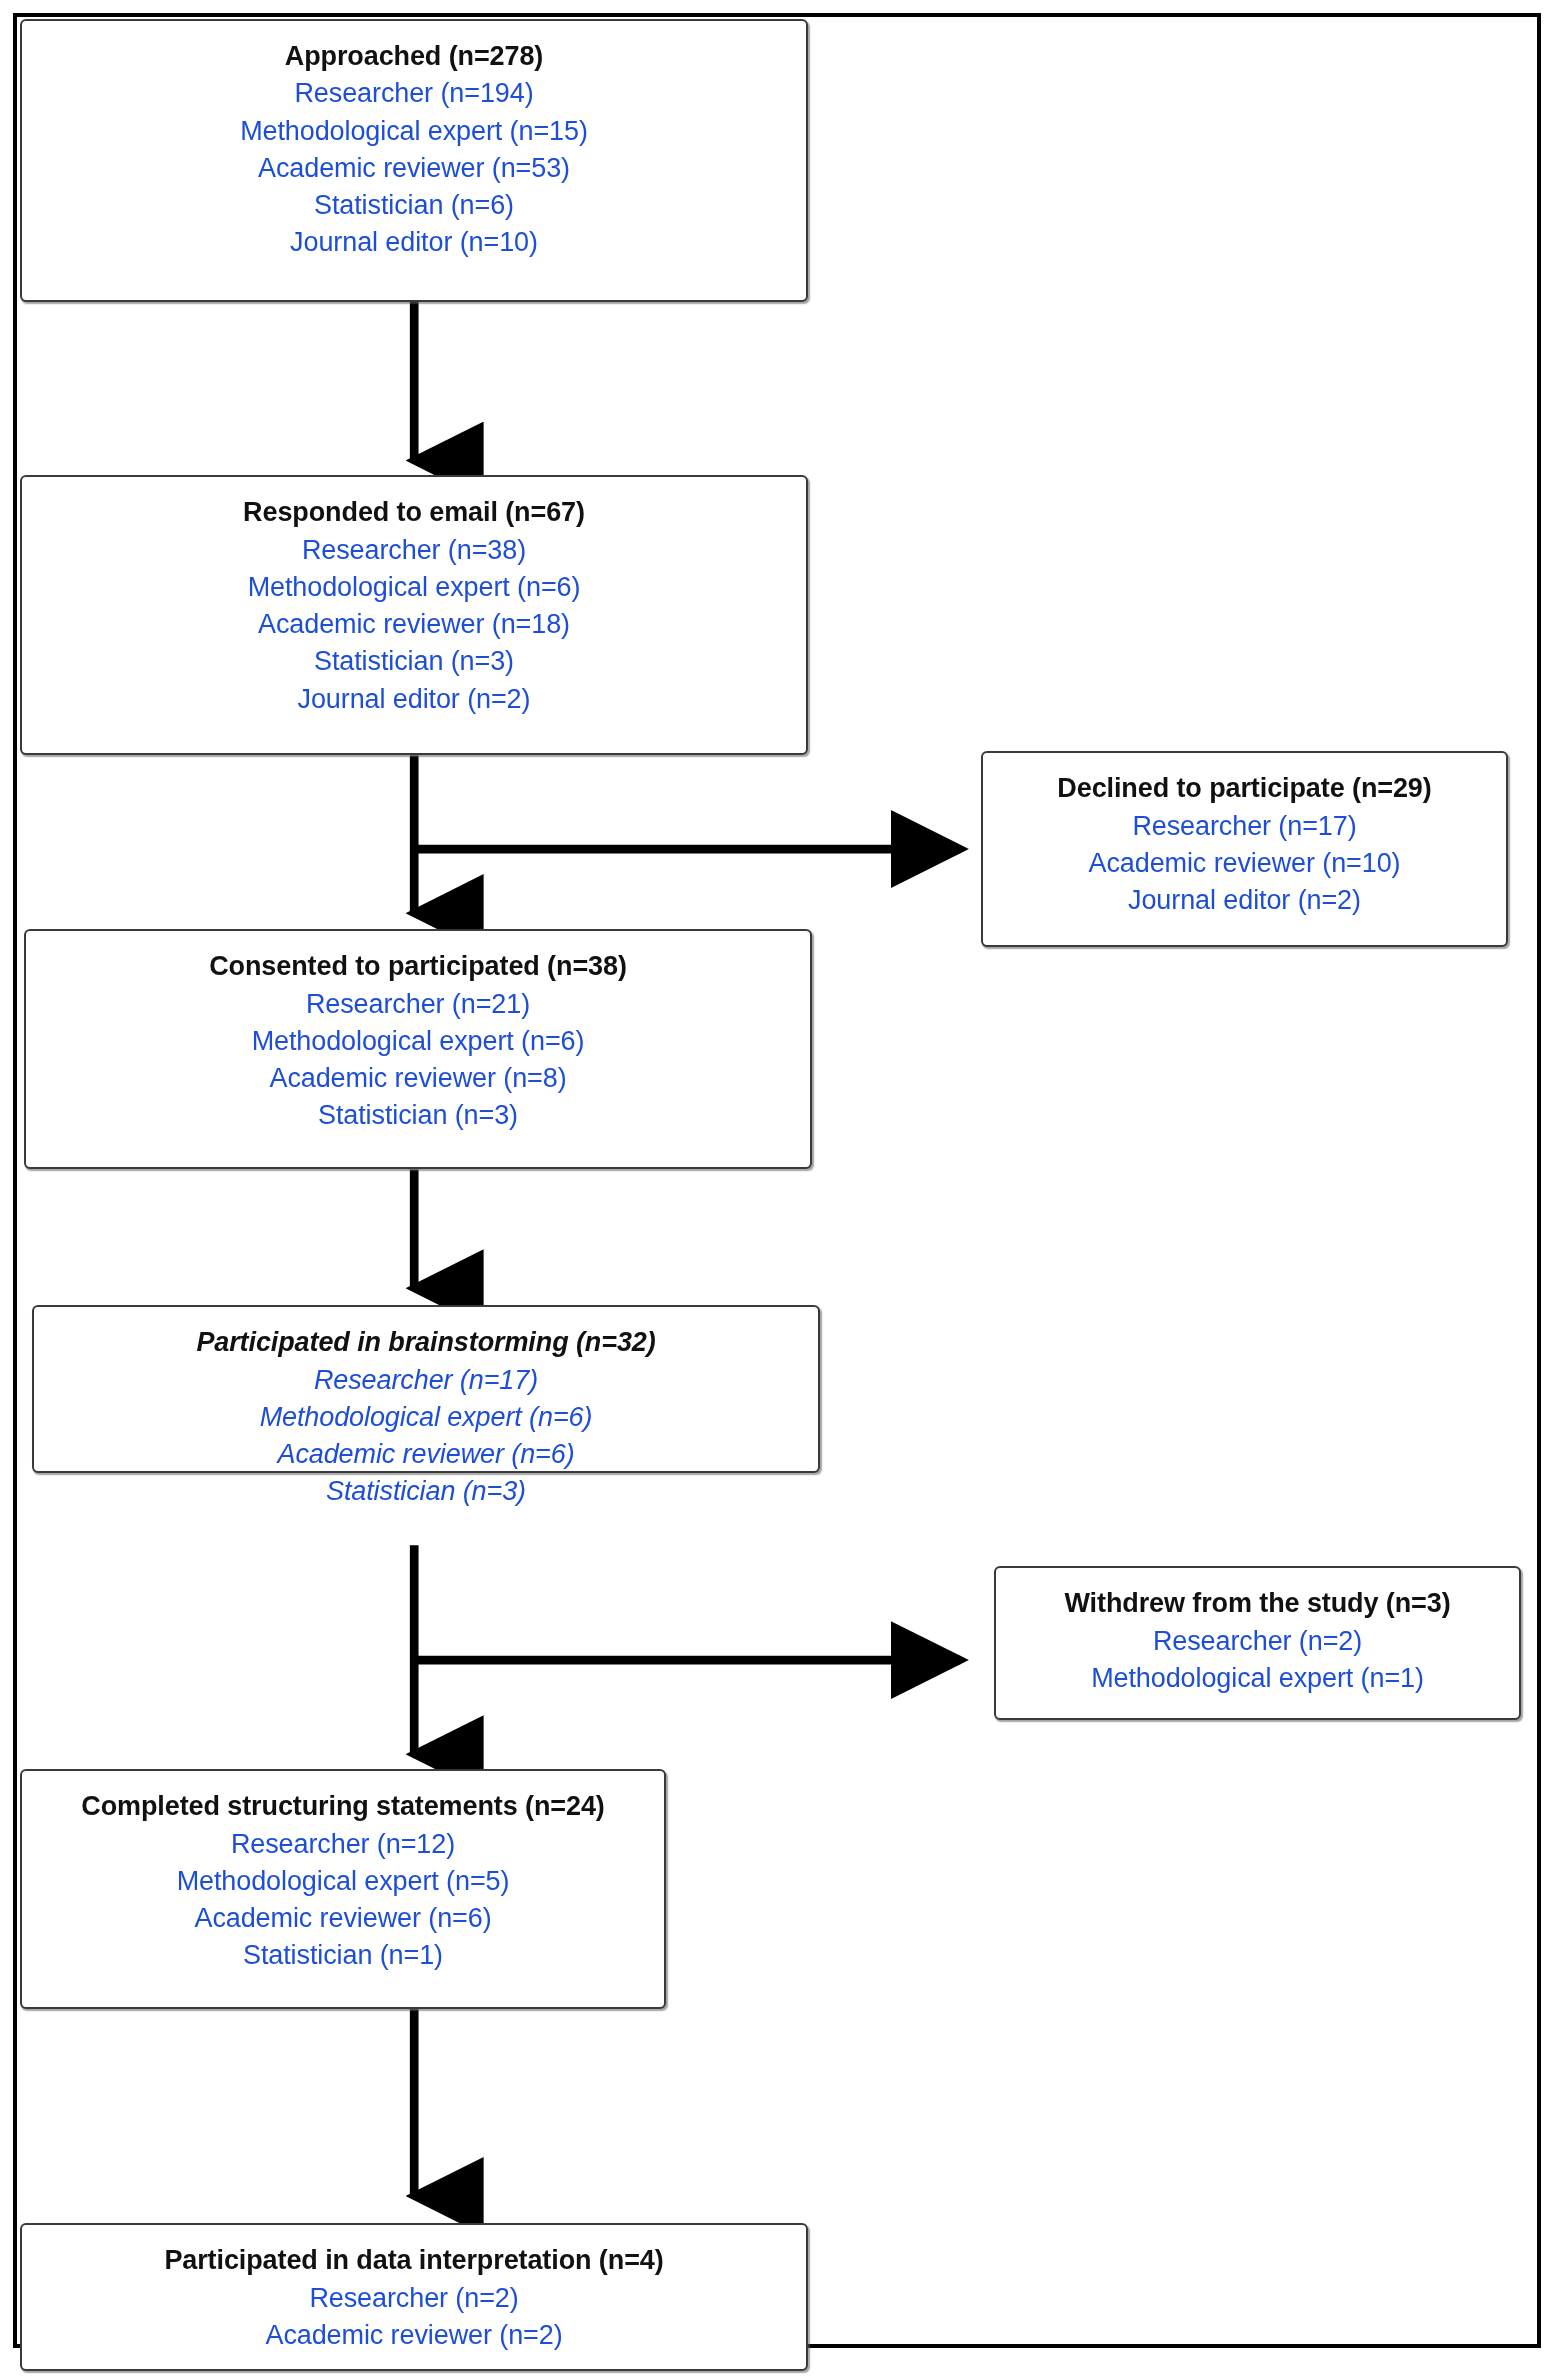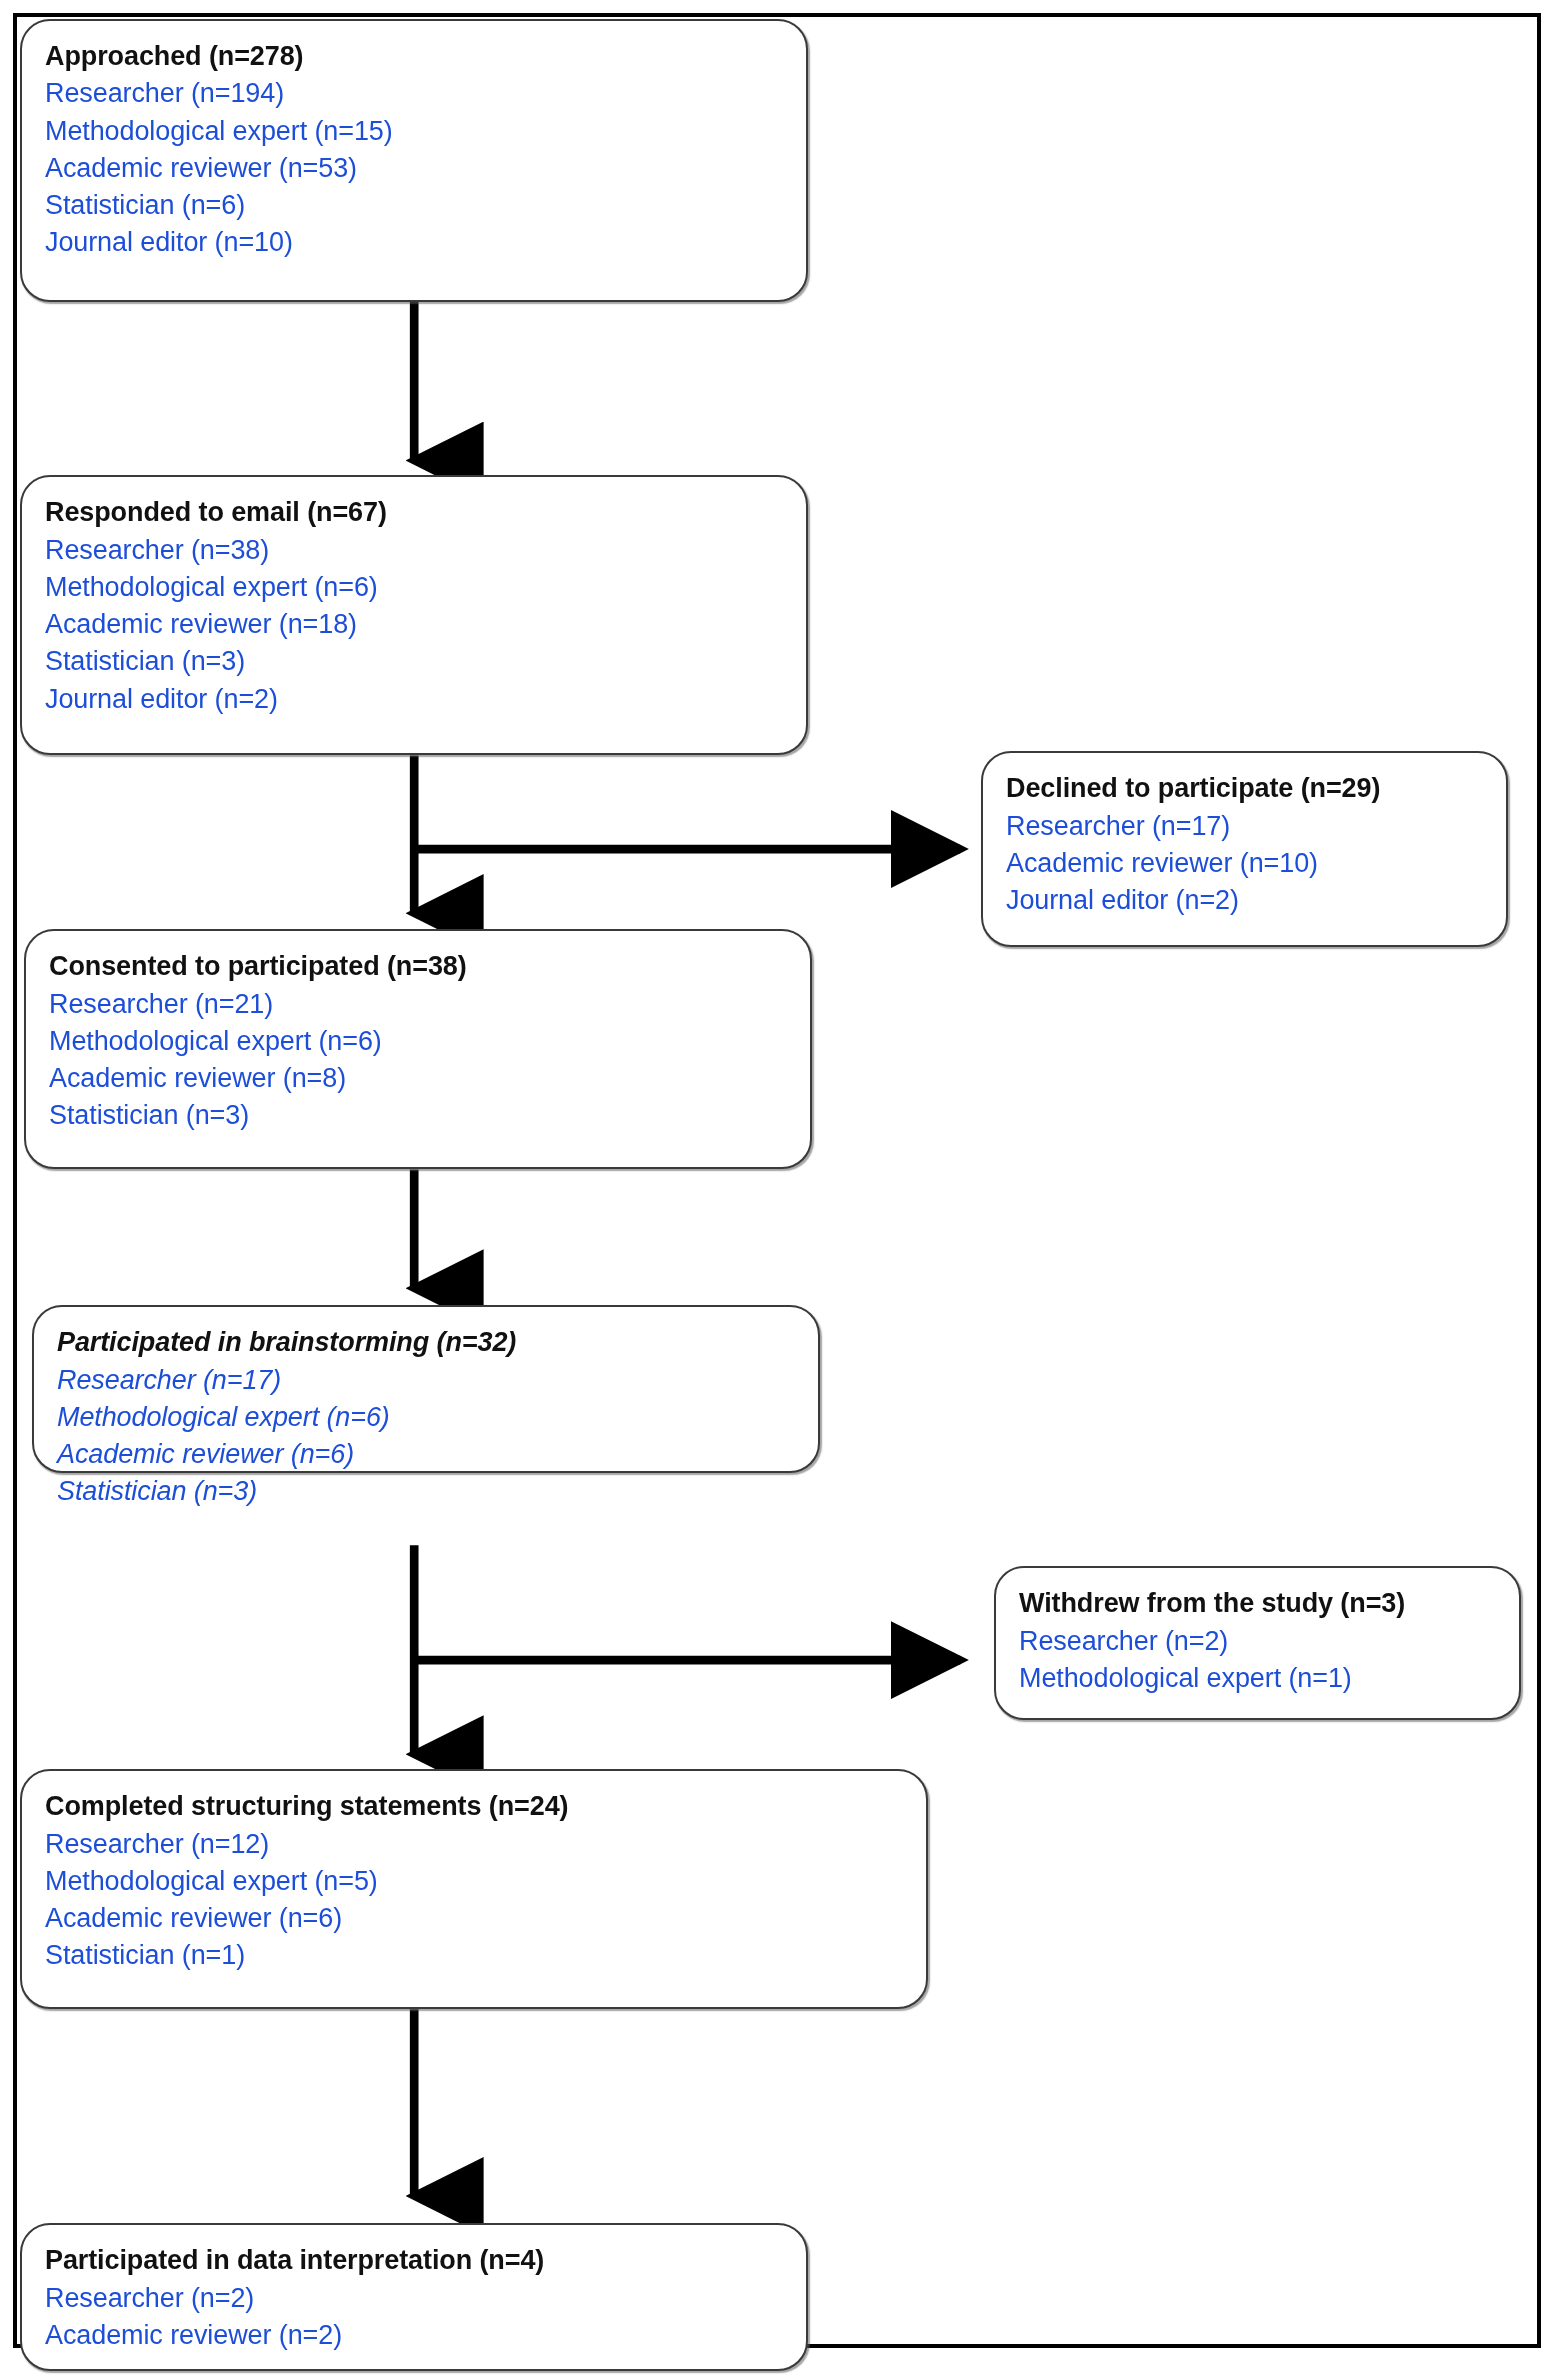--- a/index.html
+++ b/index.html
@@ -27,23 +27,24 @@
     border: 4.7px solid #000000;
     box-sizing: border-box;
     background: #ffffff;
   }
   
   .flow-box {
     position: absolute;
     box-sizing: border-box;
     background: #ffffff;
     border: 2px solid #3a3a3a;
-    border-radius: 30px;
+    border-radius: 6px;
     box-shadow: 1.3px 2px 1.3px rgba(90,90,90,0.55);
     padding: 17.4px 23px 13.4px 23px;
+    text-align: center;
   }
   .box-title {
     font-size: 27px;
     font-weight: bold;
     color: #111111;
     line-height: 1.38;
     white-space: nowrap;
     letter-spacing: -0.1px;
   }
   .box-line {
@@ -121,21 +122,21 @@
   </div>
 
   <div class="flow-box" style="left:32px; top:1305px; width:788px; height:168px;font-style:italic;">
     <div class="box-title">Participated in brainstorming (n=32)</div>
     <div class="box-line">Researcher (n=17)</div>
     <div class="box-line">Methodological expert (n=6)</div>
     <div class="box-line">Academic reviewer (n=6)</div>
     <div class="box-line">Statistician (n=3)</div>
   </div>
 
-  <div class="flow-box" style="left:20px; top:1769px; width:908px; height:240px;">
+  <div class="flow-box" style="left:20px; top:1769px; width:646px; height:240px;">
     <div class="box-title">Completed structuring statements (n=24)</div>
     <div class="box-line">Researcher (n=12)</div>
     <div class="box-line">Methodological expert (n=5)</div>
     <div class="box-line">Academic reviewer (n=6)</div>
     <div class="box-line">Statistician (n=1)</div>
   </div>
 
   <div class="flow-box" style="left:20px; top:2211px; width:788px; height:148px;margin-top:12px;">
     <div class="box-title">Participated in data interpretation (n=4)</div>
     <div class="box-line">Researcher (n=2)</div>

